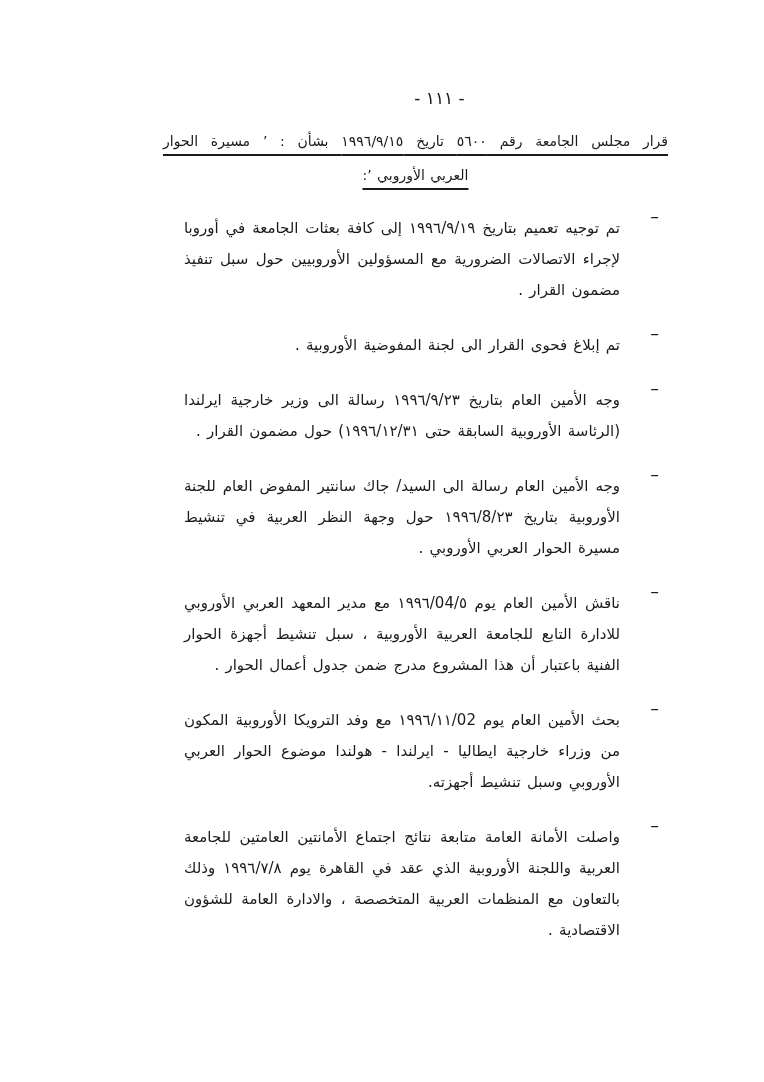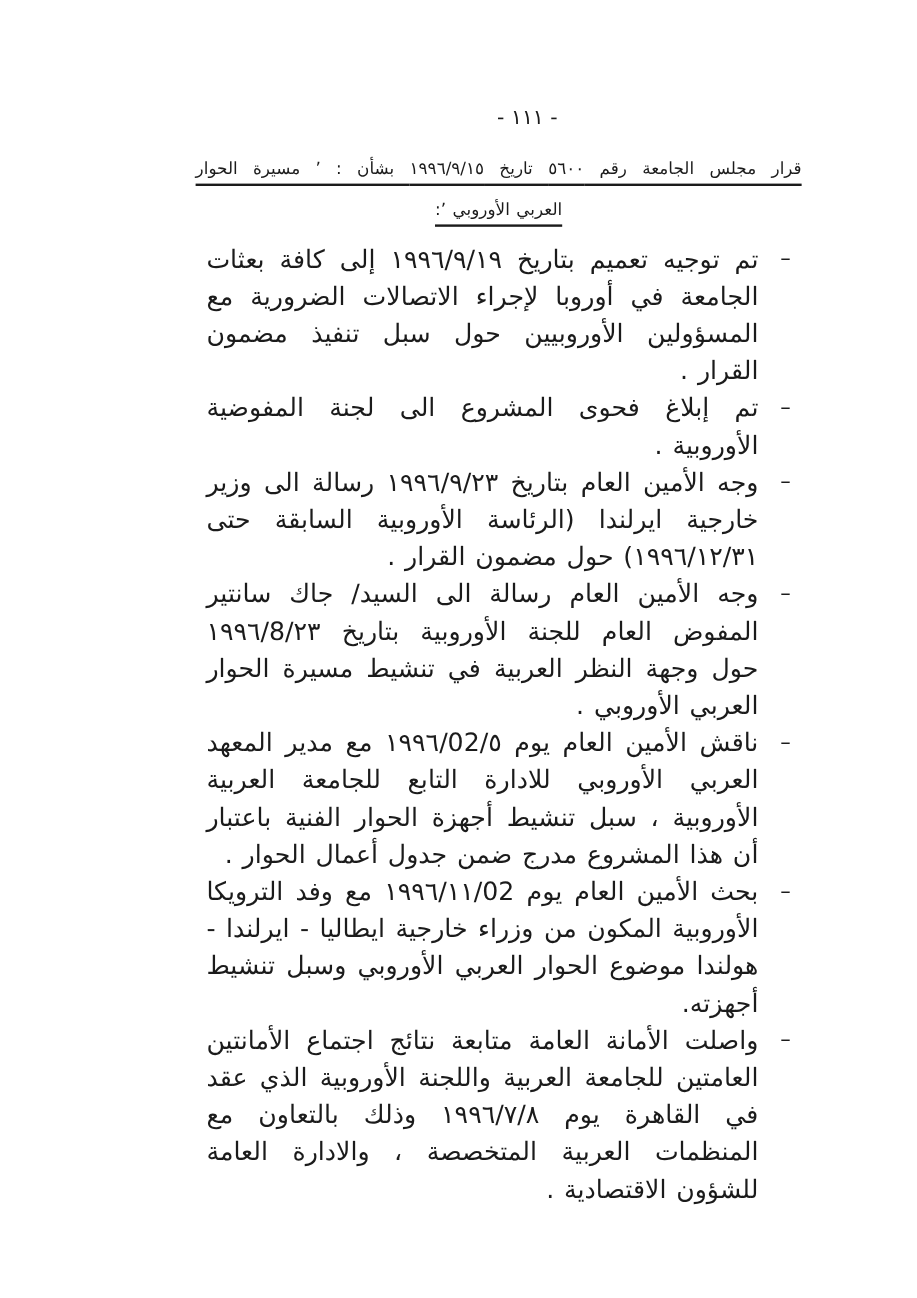--- a/index.html
+++ b/index.html
@@ -58,22 +58,22 @@
     align-items: flex-start;
   }
   .bullet-marker {
     flex: 0 0 27px;
     font-size: 17.5px;
     line-height: 31px;
     text-align: start;
   }
   .bullet-text {
     flex: 1;
-    margin: 0;
-    font-size: 21px;
+    margin: 12px;
+    font-size: 15px;
     line-height: 31px;
     text-align: justify;
     word-spacing: 1.5px;
   }
 </style>
 </head>
 <body>
 
 <div class="page">
 
@@ -88,36 +88,36 @@
 
     <div class="bullets">
 
       <div class="bullet-item">
         <span class="bullet-marker">–</span>
         <p class="bullet-text">تم توجيه تعميم بتاريخ ١٩٩٦/٩/١٩ إلى كافة بعثات الجامعة في أوروبا لإجراء الاتصالات الضرورية مع المسؤولين الأوروبيين حول سبل تنفيذ مضمون القرار .</p>
       </div>
 
       <div class="bullet-item">
         <span class="bullet-marker">–</span>
-        <p class="bullet-text">تم إبلاغ فحوى المشروع الى لجنة المفوضية الأوروبية .</p>
+        <p class="bullet-text">تم إبلاغ فحوى القرار الى لجنة المفوضية الأوروبية .</p>
       </div>
 
       <div class="bullet-item">
         <span class="bullet-marker">–</span>
         <p class="bullet-text">وجه الأمين العام بتاريخ ١٩٩٦/٩/٢٣ رسالة الى وزير خارجية ايرلندا (الرئاسة الأوروبية السابقة حتى ١٩٩٦/١٢/٣١) حول مضمون القرار .</p>
       </div>
 
       <div class="bullet-item">
         <span class="bullet-marker">–</span>
         <p class="bullet-text">وجه الأمين العام رسالة الى السيد/ جاك سانتير المفوض العام للجنة الأوروبية بتاريخ ١٩٩٦/8/٢٣ حول وجهة النظر العربية في تنشيط مسيرة الحوار العربي الأوروبي .</p>
       </div>
 
       <div class="bullet-item">
         <span class="bullet-marker">–</span>
-        <p class="bullet-text">ناقش الأمين العام يوم ١٩٩٦/02/٥ مع مدير المعهد العربي الأوروبي للادارة التابع للجامعة العربية الأوروبية ، سبل تنشيط أجهزة الحوار الفنية باعتبار أن هذا المشروع مدرج ضمن جدول أعمال الحوار .</p>
+        <p class="bullet-text">ناقش الأمين العام يوم ١٩٩٦/04/٥ مع مدير المعهد العربي الأوروبي للادارة التابع للجامعة العربية الأوروبية ، سبل تنشيط أجهزة الحوار الفنية باعتبار أن هذا المشروع مدرج ضمن جدول أعمال الحوار .</p>
       </div>
 
       <div class="bullet-item">
         <span class="bullet-marker">–</span>
         <p class="bullet-text">بحث الأمين العام يوم ١٩٩٦/١١/02 مع وفد الترويكا الأوروبية المكون من وزراء خارجية ايطاليا - ايرلندا - هولندا موضوع الحوار العربي الأوروبي وسبل تنشيط أجهزته.</p>
       </div>
 
       <div class="bullet-item">
         <span class="bullet-marker">–</span>
         <p class="bullet-text">واصلت الأمانة العامة متابعة نتائج اجتماع الأمانتين العامتين للجامعة العربية واللجنة الأوروبية الذي عقد في القاهرة يوم ١٩٩٦/٧/٨ وذلك بالتعاون مع المنظمات العربية المتخصصة ، والادارة العامة للشؤون الاقتصادية .</p>

